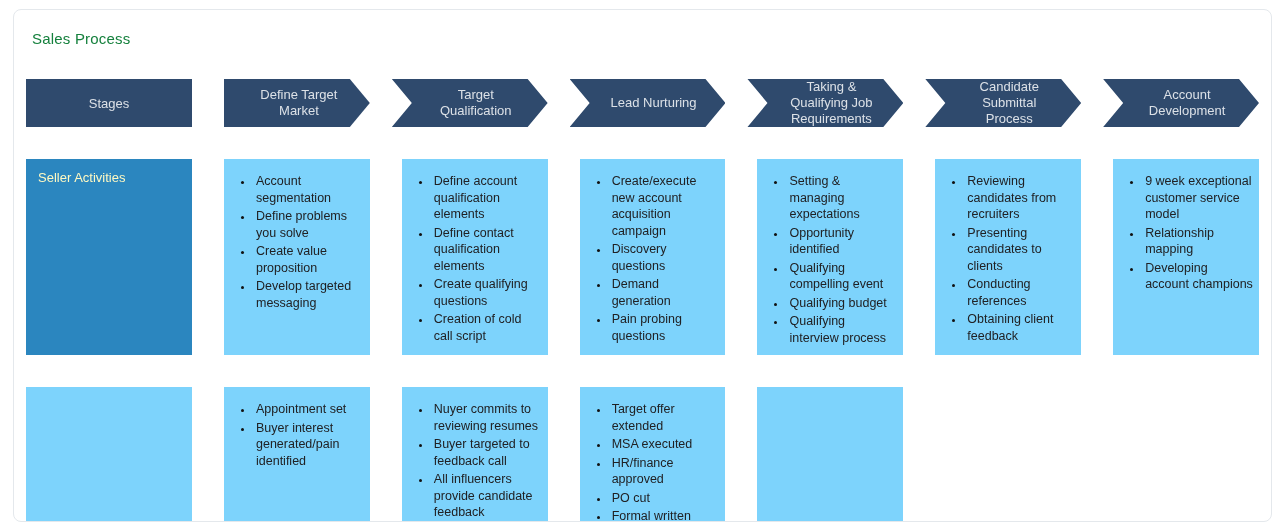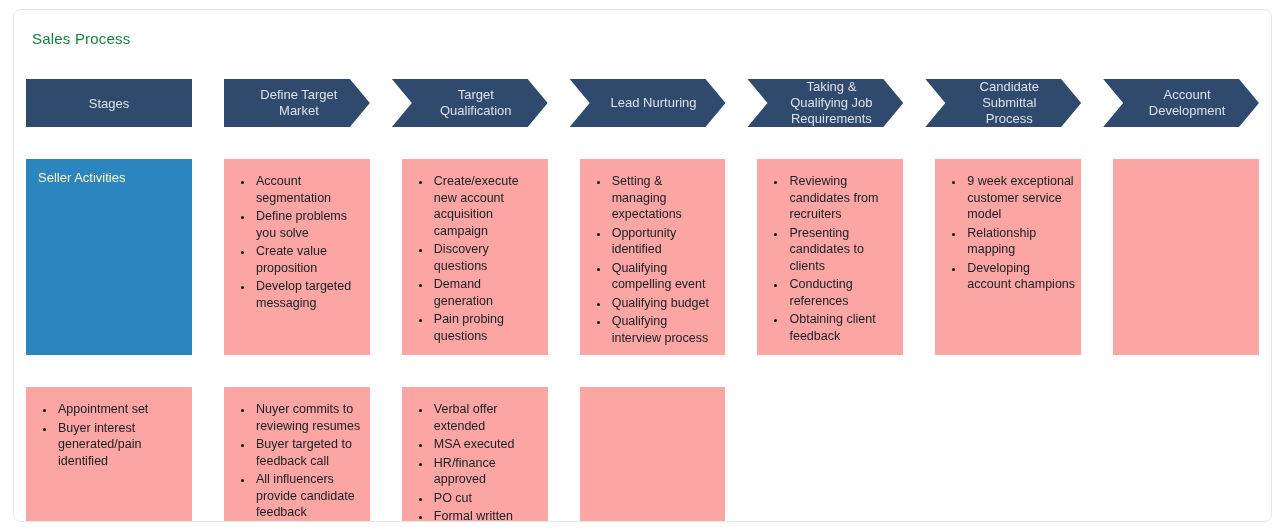--- a/index.html
+++ b/index.html
@@ -58,21 +58,21 @@
     clip-path:polygon(0 0, calc(100% - 20px) 0, 100% 50%, calc(100% - 20px) 100%, 0 100%, 20px 50%);
   }
   .row-label{
     background:#2b86bf;
     color:#fef9c3;
     font-size:13px;
     padding:11px 12px;
     box-sizing:border-box;
   }
   .cell{
-    background:#fca5a5;
+    background:#7dd3fc;
     box-sizing:border-box;
     overflow:hidden;
   }
   .cell ul{
     margin:0;
     padding:14px 6px 8px 30px;
     list-style:disc outside;
     font-size:12.5px;
     color:#202124;
     line-height:1.32;
@@ -99,20 +99,28 @@
       <div class="stage-header notched">Taking &amp; Qualifying Job Requirements</div>
       <div class="stage-header notched">Candidate Submittal Process</div>
       <div class="stage-header notched">Account Development</div>
       <div class="row-label">Seller Activities</div>
       <div class="cell">
         <ul>
           <li>Account segmentation</li>
           <li>Define problems you solve</li>
           <li>Create value proposition</li>
           <li>Develop targeted messaging</li>
+        </ul>
+      </div>
+      <div class="cell">
+        <ul>
+          <li>Define account qualification elements</li>
+          <li>Define contact qualification elements</li>
+          <li>Create qualifying questions</li>
+          <li>Creation of cold call script</li>
         </ul>
       </div>
       <div class="cell">
         <ul>
           <li>Create/execute new account acquisition campaign</li>
           <li>Discovery questions</li>
           <li>Demand generation</li>
           <li>Pain probing questions</li>
         </ul>
       </div>
@@ -149,21 +157,21 @@
       </div>
       <div class="cell">
         <ul>
           <li>Nuyer commits to reviewing resumes</li>
           <li>Buyer targeted to feedback call</li>
           <li>All influencers provide candidate feedback</li>
         </ul>
       </div>
       <div class="cell">
         <ul>
-          <li>Verbal offer extended</li>
+          <li>Target offer extended</li>
           <li>MSA executed</li>
           <li>HR/finance approved</li>
           <li>PO cut</li>
           <li>Formal written offer/SOW completed</li>
         </ul>
       </div>
       <div class="cell"></div>
     </div>
 </div>
 

